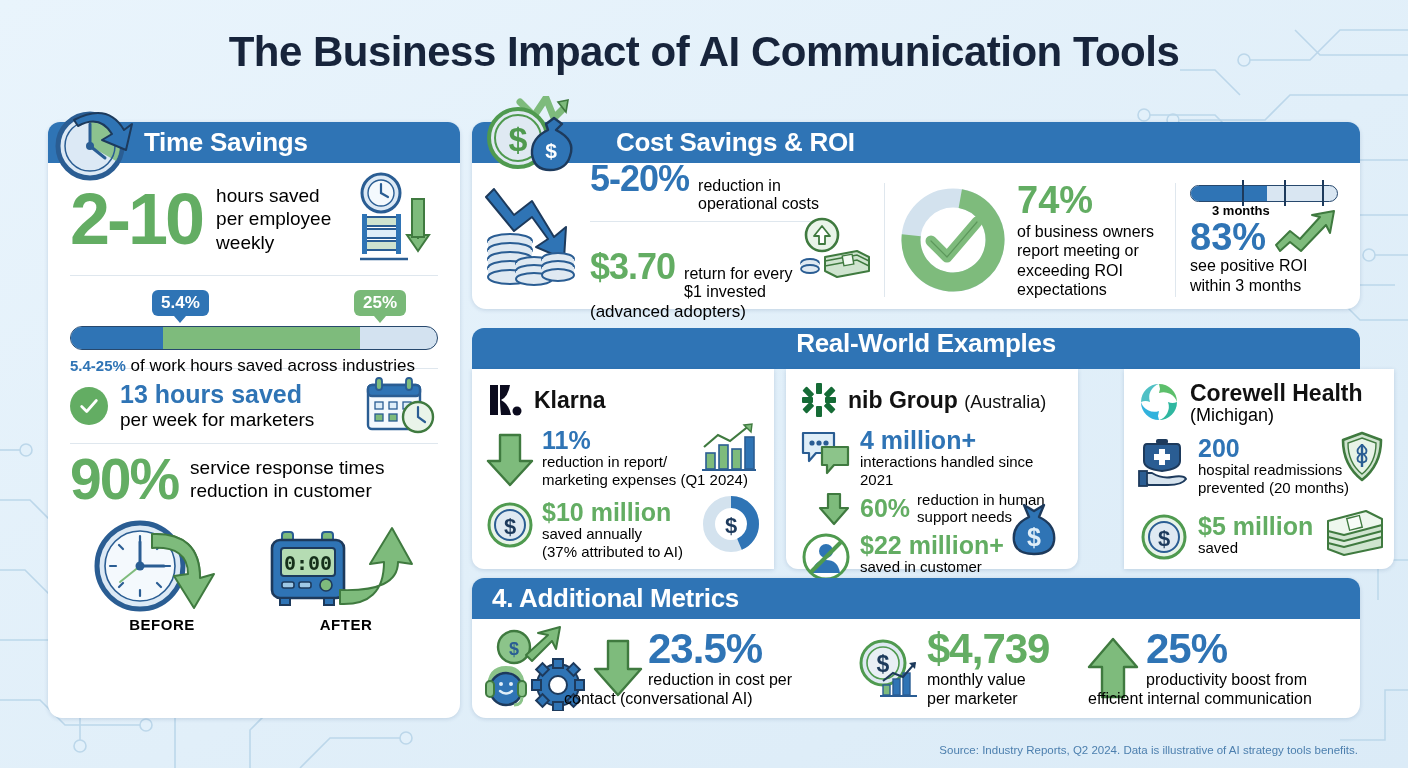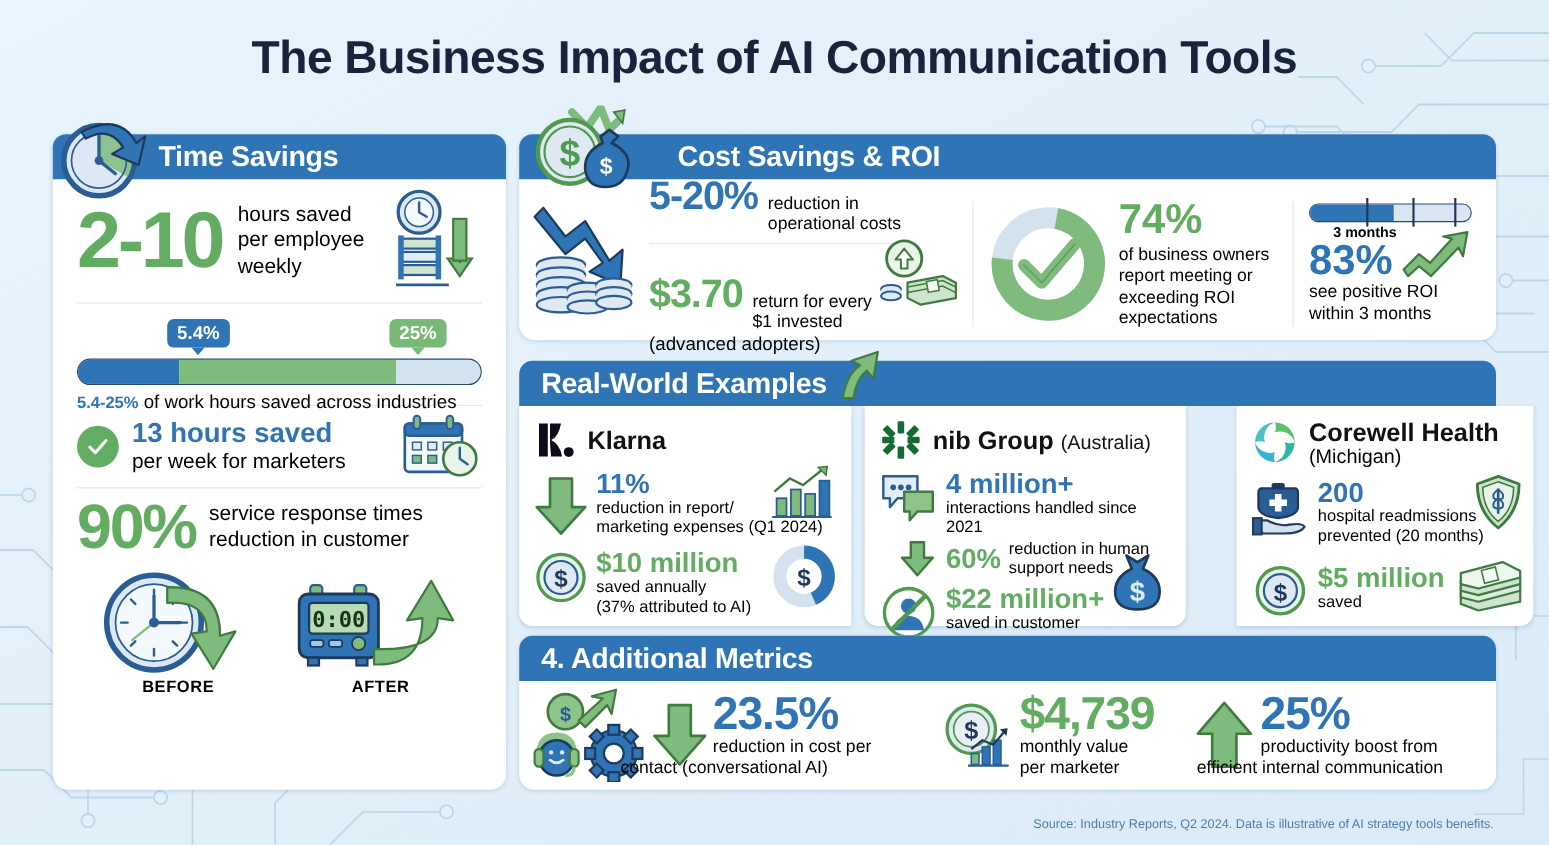--- a/index.html
+++ b/index.html
@@ -109,21 +109,21 @@
     width:148px;height:17px;background:#d9e6f2;border-radius:9px;border:1.5px solid #27486d;
     overflow:hidden; position:relative;
   }
   .roi-track .fill{ width:52%;height:100%;background:#2f74b5; }
   .tick{ position:absolute; top:-5px; width:2px; height:26px; background:#1d3a5c; }
   .roi-m{ font-size:13px; font-weight:bold; margin-top:1px; margin-left:22px; }
   .t83{ display:flex; align-items:center; }
   .t83 .n{ font-size:38px; color:#2f74b5; font-weight:bold; line-height:1; }
 
   
-  #rw-bar{ position:absolute; left:472px; top:328px; width:888px; height:41px; z-index:2; }
+  #rw-bar{ position:absolute; left:472px; top:328px; width:888px; height:41px; z-index:2;flex-direction:column; }
   .rwcard{ position:absolute; top:369px; height:200px; background:#fff;
            border-radius:0 0 12px 12px; box-shadow:0 1px 4px rgba(40,80,130,.18); z-index:2; }
   #rw1{ left:472px; width:302px; border-radius:0 0 0 12px; }
   #rw2{ left:786px; width:292px; }
   #rw3{ left:1090px; width:270px; border-radius:0 0 12px 0;margin-left:34px; }
   .rw-in{ padding:10px 14px; }
   .rw-head{ display:flex; align-items:center; height:42px; }
   .rw-name{ font-size:23px; font-weight:bold; margin-left:10px; color:#111; }
   .rw-name small{ font-size:18px; font-weight:normal; }
   .rw-sub{ font-size:18px; }
@@ -551,21 +551,21 @@
           <circle cx="19" cy="14" r="2.6" fill="#2a5d93"></circle>
           <circle cx="26" cy="14" r="2.6" fill="#2a5d93"></circle>
         <path d="M22 18 L48 18 L48 36 L34 36 L27 44 L27 36 L22 36 Z" fill="#8cc48a" stroke="#3f7a3f" stroke-width="2.2" stroke-linejoin="round"></path>
       </svg>
       <div class="rw-txt">
         <div class="n" style="color:#2f74b5">4 million+</div>
         <div class="t">interactions handled since 2021</div>
       </div>
     </div>
 
-    <div class="rw-row" style="margin-top:2px;align-items:flex-start">
+    <div class="rw-row" style="margin-top:2px;align-items:flex-end">
       <svg class="ico" style="flex:0 0 52px;margin-left:8px" width="32" height="34" viewBox="0 0 32 34">
         <path d="M10 2 L22 2 L22 16 L30 16 L16 32 L2 16 L10 16 Z" fill="#7ebb7c" stroke="#3f7a3f" stroke-width="2.2" stroke-linejoin="round"></path>
       </svg>
       <div class="rw-txt" style="display:flex;align-items:center;margin-left:0">
         <div class="n" style="color:#63ad63">60%</div>
         <div style="margin-left:7px">
           <div class="t">reduction in human</div>
           <div class="t">support needs</div>
         </div>
       </div>

